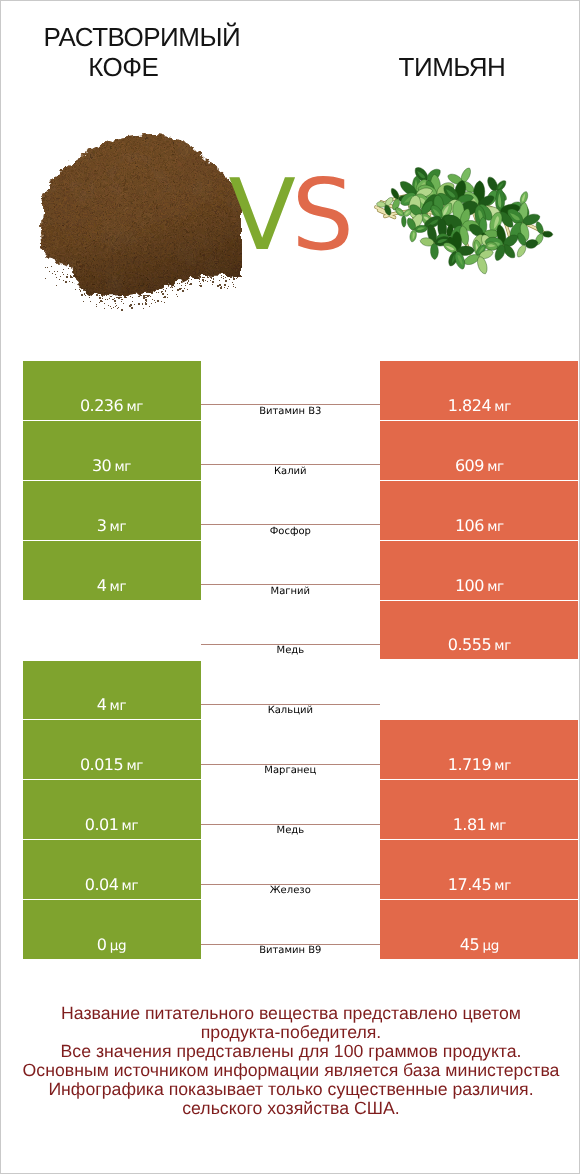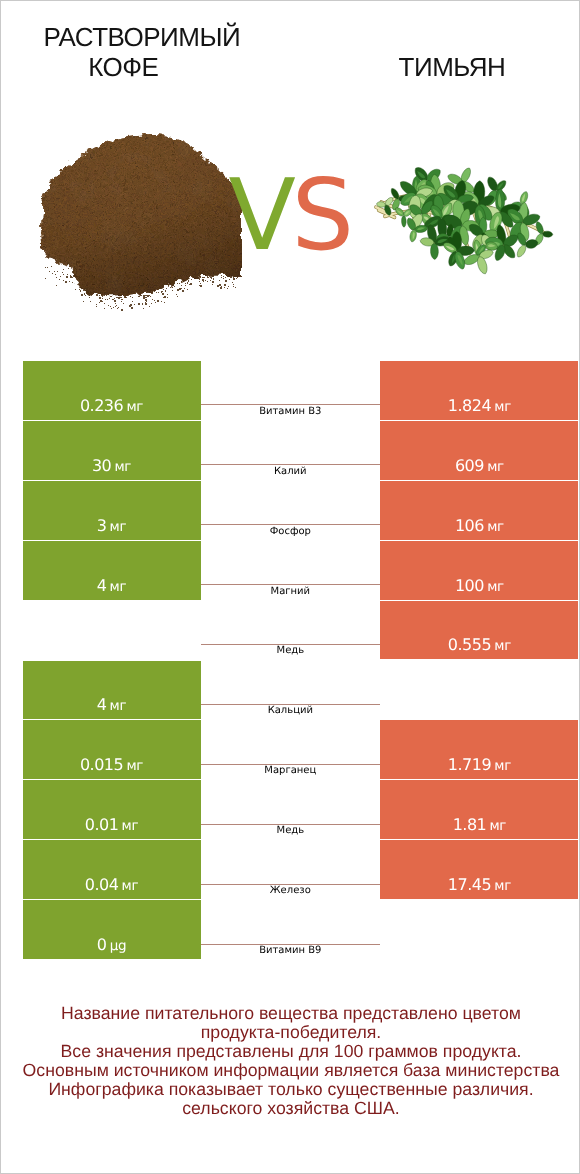--- a/index.html
+++ b/index.html
@@ -584,20 +584,23 @@
           <span class="vtxt"><span class="num">17.45</span><span class="unit">мг</span></span>
         </div>
     </div>
     <div class="row" style="top:883.1px">
       <div class="cell left">
           <span class="vtxt"><span class="num">0</span><span class="unit">µg</span></span>
         </div>
       <div class="cell mid">
           <span class="nut">Витамин B9</span>
         </div>
+      <div class="cell right">
+          <span class="vtxt"><span class="num">45</span><span class="unit">µg</span></span>
+        </div>
     </div>
     <div class="divider" style="top:403.4px"></div>
     <div class="divider" style="top:463.3px"></div>
     <div class="divider" style="top:523.2px"></div>
     <div class="divider" style="top:583.1px"></div>
     <div class="divider" style="top:643.0px"></div>
     <div class="divider" style="top:702.9px"></div>
     <div class="divider" style="top:762.8px"></div>
     <div class="divider" style="top:822.7px"></div>
     <div class="divider" style="top:882.6px"></div>

